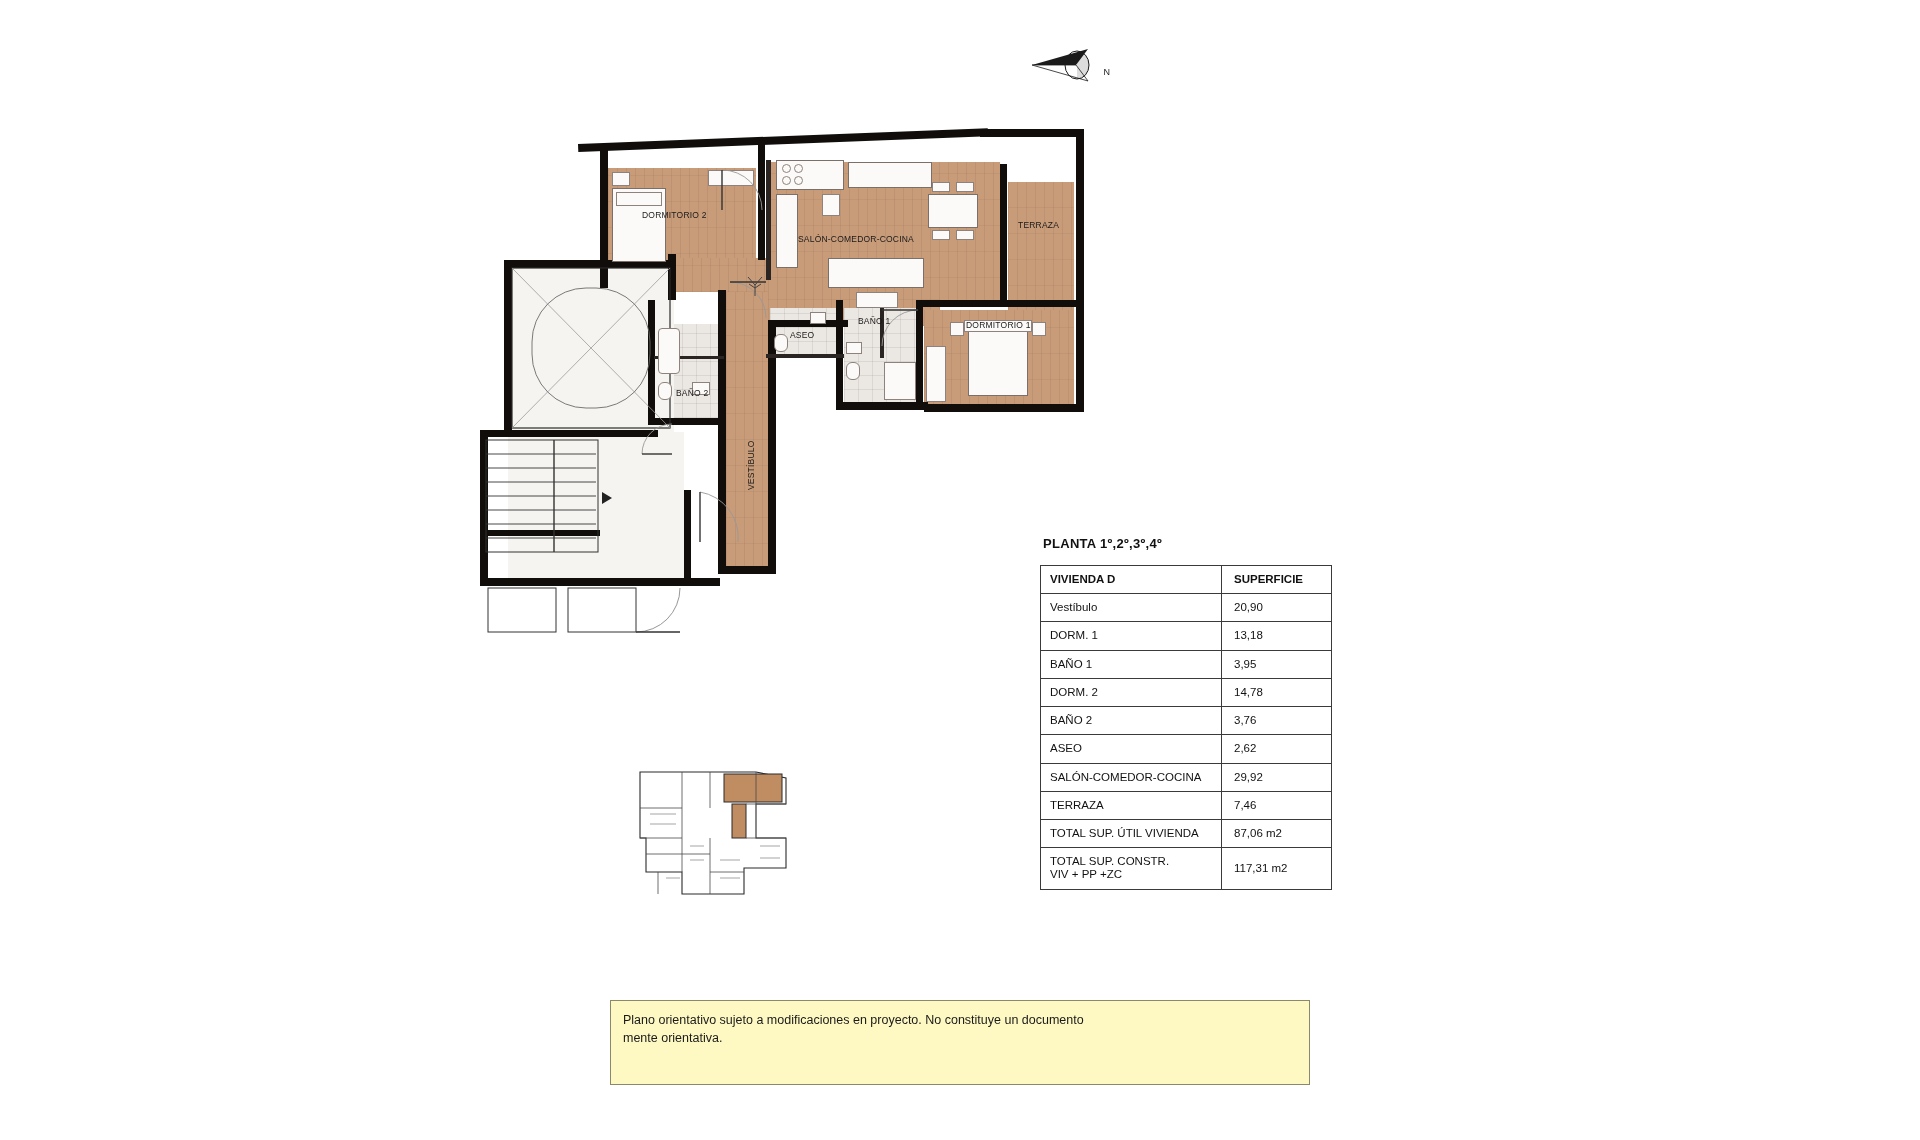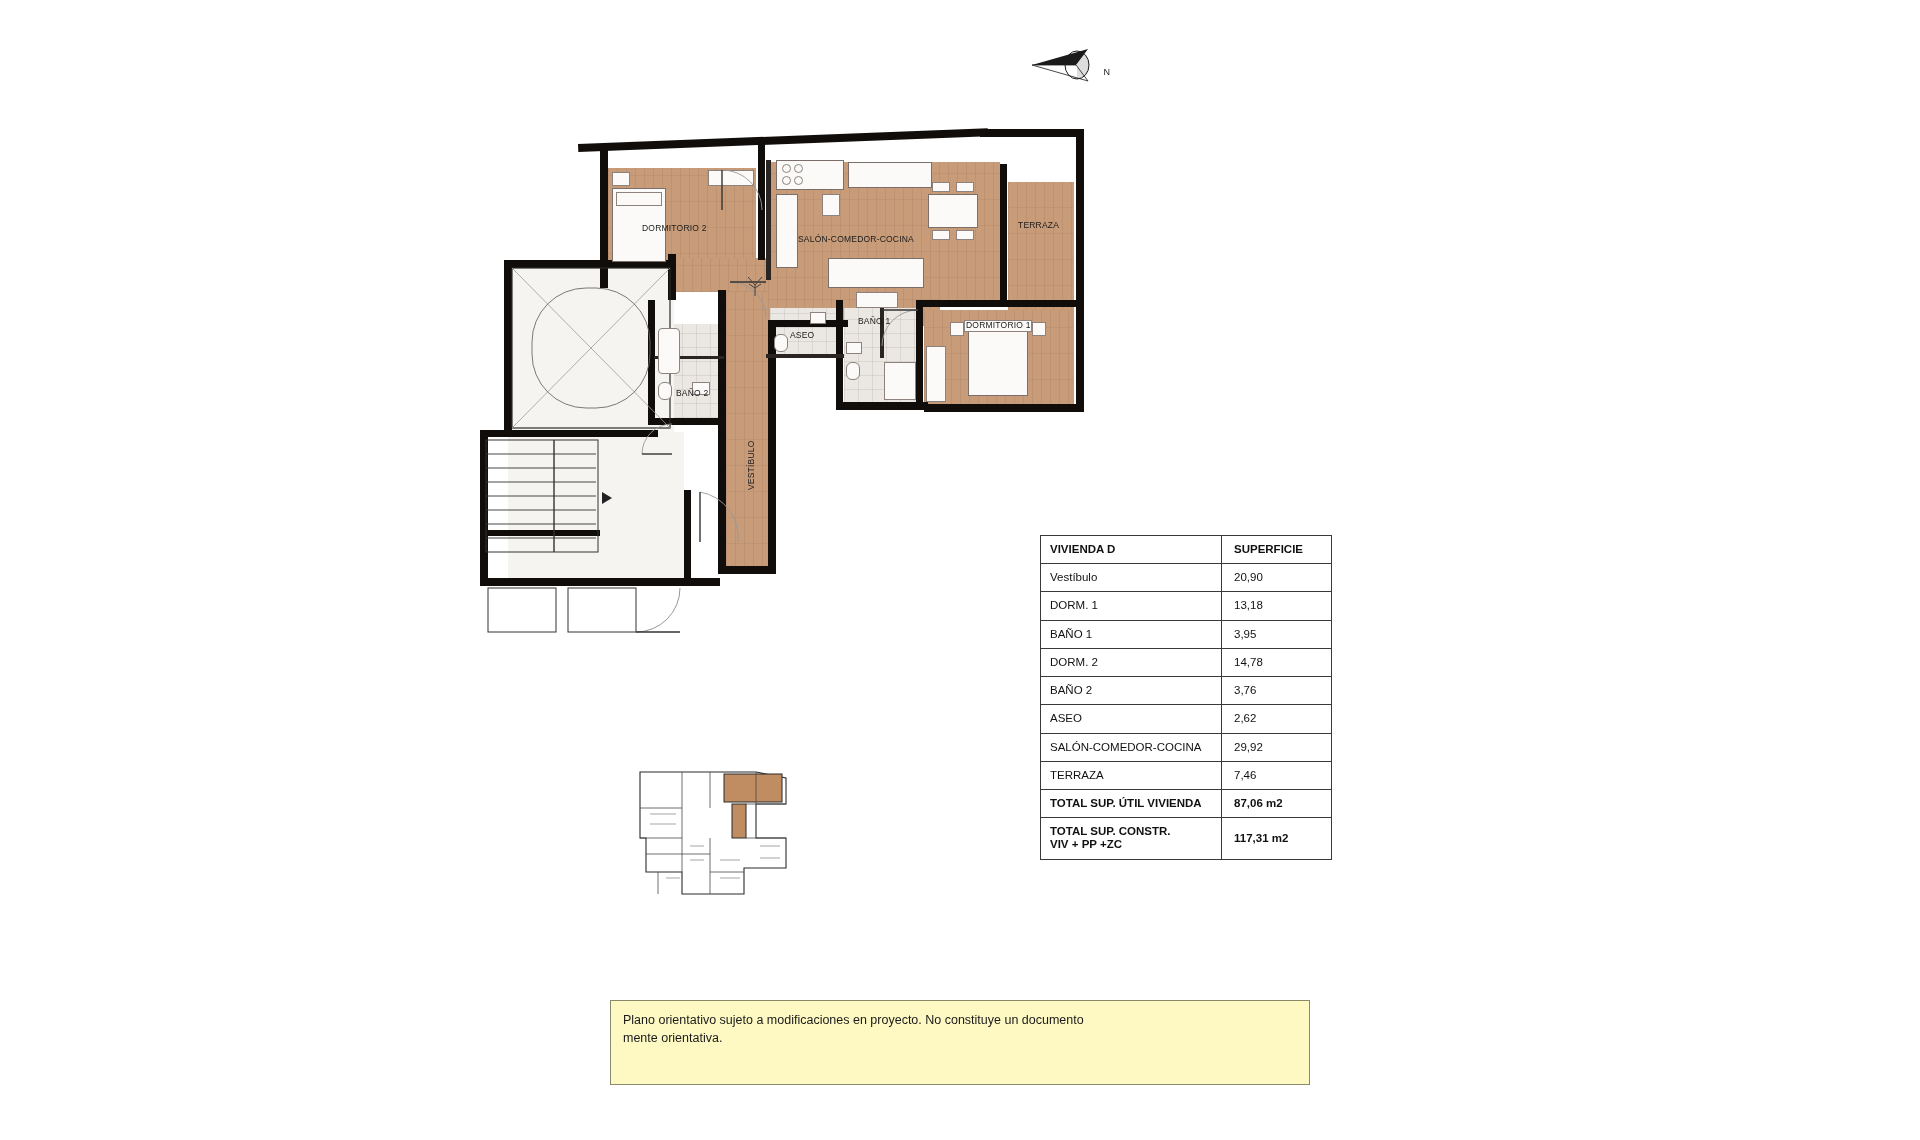--- a/index.html
+++ b/index.html
@@ -106,21 +106,21 @@
     font-size: 13px;
     font-weight: bold;
     color: #111;
     letter-spacing: 0.3px;
   }
 
   
   .surface-table {
     position: absolute;
     left: 1040px;
-    top: 535px;
+    top: 565px;
     width: 292px;
     border-collapse: collapse;
     font-size: 11.5px;
     color: #111;
     background: #fff;
   }
   .surface-table td, .surface-table th {
     border: 1px solid #3a3a3a;
     padding: 7px 9px;
     text-align: left;
@@ -129,21 +129,21 @@
   }
   .surface-table th {
     font-weight: bold;
     font-size: 11.5px;
   }
   .surface-table td.val, .surface-table th.val {
     width: 88px;
     padding-left: 12px;
   }
   .surface-table tr.total td {
-    font-weight: bold;
+    font-weight: normal;
   }
 
   
   .keyplan {
     position: absolute;
     left: 636px;
     top: 768px;
     width: 180px;
     height: 130px;
   }
@@ -319,21 +319,21 @@
     </svg>
     <svg style="position:absolute; left:60px; top:272px;" width="34" height="34">
       <path d="M2 32 A30 30 0 0 1 32 2" fill="none" stroke="#999" stroke-width="0.9"></path>
       <line x1="2" y1="32" x2="32" y2="32" stroke="#333" stroke-width="1.4"></line>
     </svg>
 
     <svg style="position:absolute; left:164px; top:122px;" width="22" height="26">
       <path d="M11 24 L11 13 M11 13 L4 5 M11 13 L18 5 M11 16 L5 12 M11 16 L17 12" stroke="#444" stroke-width="1" fill="none"></path>
     </svg>
 
-    <div class="room-label" style="left:62px; top:73px;">DORMITORIO 2</div>
+    <div class="room-label" style="left:62px; top:60px;">DORMITORIO 2</div>
     <div class="room-label" style="left:218px; top:84px;">SALÓN-COMEDOR-COCINA</div>
     <div class="room-label" style="left:438px; top:70px;">TERRAZA</div>
     <div class="room-label" style="left:278px; top:166px;">BAÑO 1</div>
     <div class="room-label" style="left:210px; top:180px;">ASEO</div>
     <div class="room-label" style="left:386px; top:170px;">DORMITORIO 1</div>
     <div class="room-label" style="left:96px; top:238px;">BAÑO 2</div>
     <div class="room-label vert" style="left:166px; top:340px;">VESTÍBULO</div>
   </div>
 
   <div class="plan-title">PLANTA 1º,2º,3º,4º</div>

